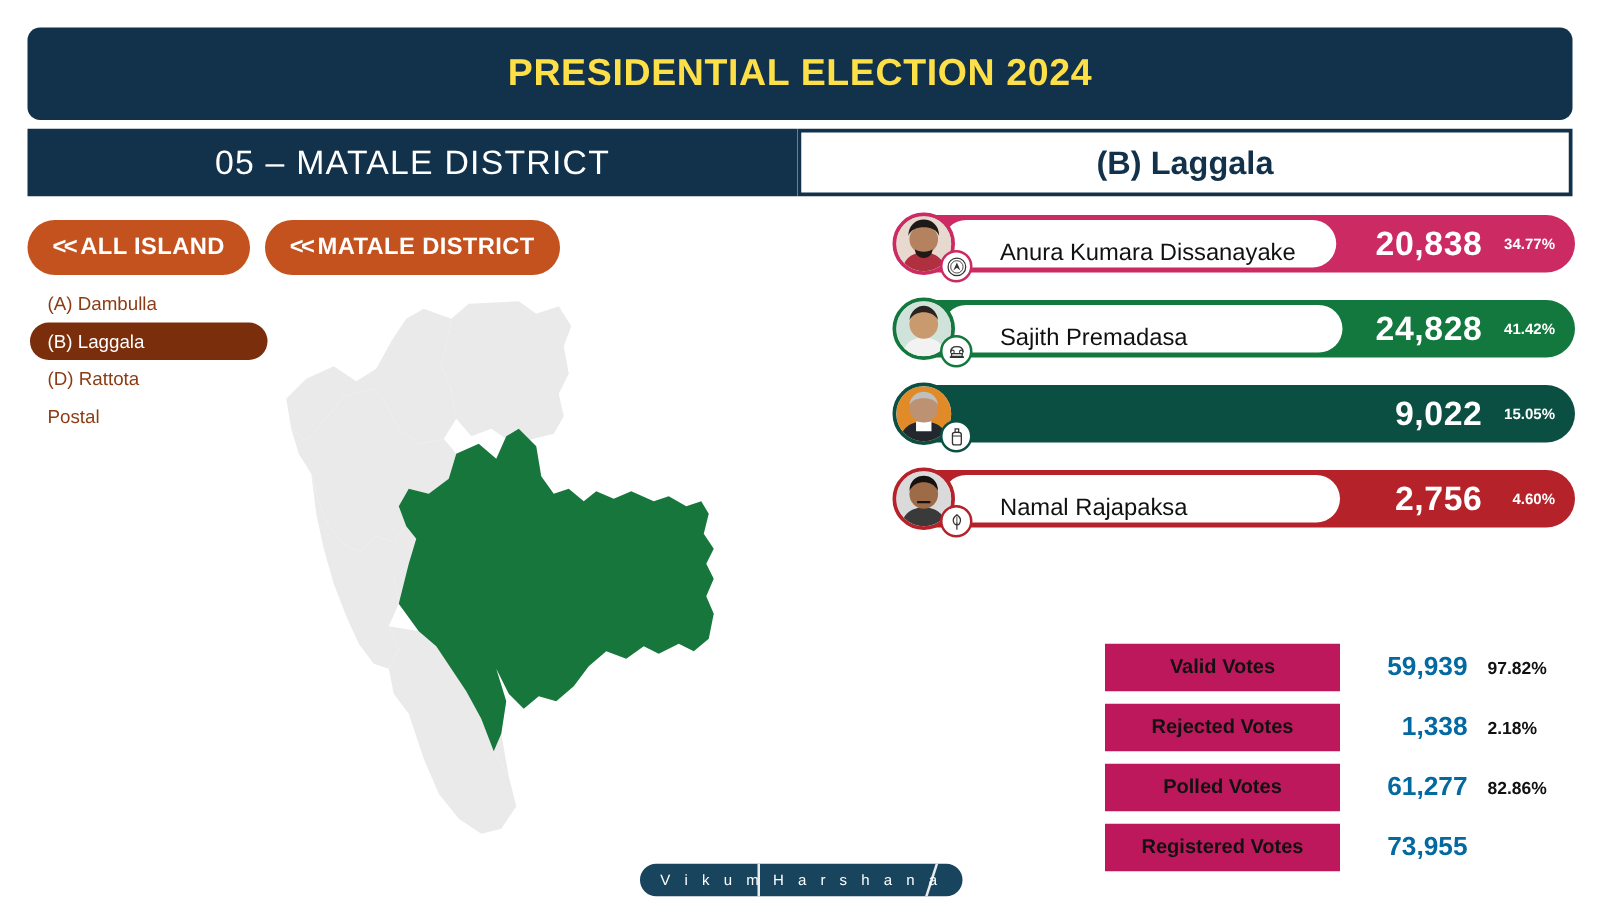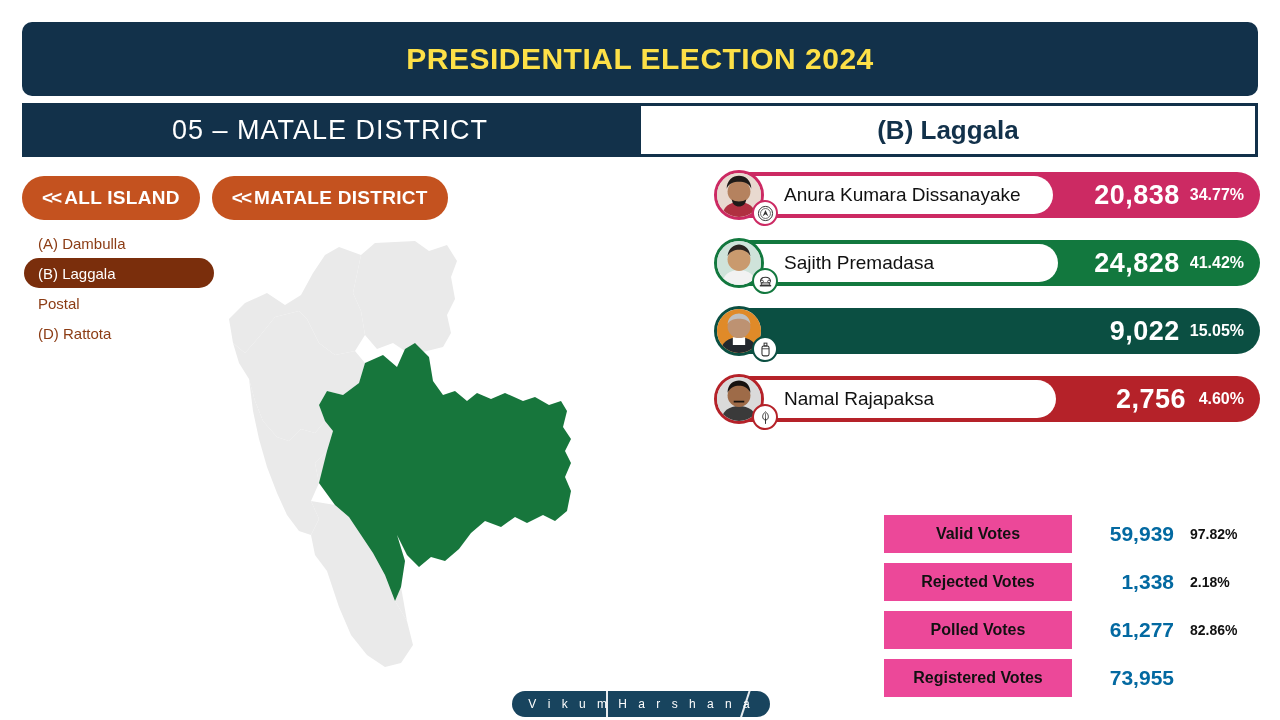--- a/index.html
+++ b/index.html
@@ -142,31 +142,31 @@
     gap: 10px;
   }
   .cand-votes {
     color: #ffffff;
     font-size: 27px;
     font-weight: bold;
     letter-spacing: 0.5px;
   }
   .cand-pct {
     color: #ffffff;
-    font-size: 16px;
+    font-size: 12px;
     font-weight: bold;
     min-width: 48px;
     text-align: right;
   }
   .name-pill {
-    position: absolute; left: 24px; top: 4px;
+    position: absolute; left: 40px; top: 4px;
     height: 38px;
     background: #ffffff;
     border-radius: 19px;
-    display: flex; align-items: center;
+    display: flex; align-items: flex-end;
     padding-left: 46px; padding-right: 16px;
     color: #111111;
     font-size: 19px;
     white-space: nowrap;
   }
   .avatar {
     position: absolute; left: 0px; top: -2px;
     width: 50px; height: 50px;
     border-radius: 50%;
     border: 3px solid #ccc;
@@ -191,21 +191,21 @@
     position: absolute; left: 884px; top: 515px;
     width: 376px;
   }
   .stat-row {
     display: flex; align-items: center;
     height: 38px;
     margin-bottom: 10px;
   }
   .stat-label {
     width: 188px; height: 38px;
-    background: #ec4899;
+    background: #be185d;
     display: flex; align-items: center; justify-content: center;
     color: #111111;
     font-size: 16px;
     font-weight: bold;
   }
   .stat-value {
     width: 110px;
     text-align: right;
     padding-right: 8px;
     color: #0369a1;
@@ -242,22 +242,22 @@
     </div>
     <div class="pill-btn">
       <span class="chev">&lt;&lt;</span>
       <span>MATALE DISTRICT</span>
     </div>
   </div>
 
   <div class="div-list">
     <div class="div-item">(A) Dambulla</div>
     <div class="div-item active">(B) Laggala</div>
+    <div class="div-item">(D) Rattota</div>
     <div class="div-item">Postal</div>
-    <div class="div-item">(D) Rattota</div>
   </div>
 
   <div class="map-wrap">
     <svg viewBox="0 0 430 490" xmlns="http://www.w3.org/2000/svg">
 
       <path d="M146 40 L160 28 L200 26 L214 36 L232 30 L242 46 L236 62 L240 84 L232 100 L236 118 L228 132 L196 140 L178 128 L162 134 L150 120 L146 96 L138 78 Z" fill="#EAEAEA"></path>
       <path d="M124 32 L146 40 L138 78 L146 96 L150 120 L140 136 L120 140 L104 128 L92 104 L84 96 L60 102 L44 122 L30 138 L18 128 L14 104 L30 88 L52 78 L70 90 L86 80 L98 58 L110 40 Z" fill="#EAEAEA"></path>
       <path d="M18 128 L30 138 L44 122 L60 102 L84 96 L92 104 L104 128 L120 140 L140 136 L150 148 L144 168 L128 180 L112 176 L104 190 L110 206 L100 218 L86 214 L74 226 L62 222 L48 206 L40 186 L34 164 L24 148 Z" fill="#EAEAEA"></path>
       <path d="M34 164 L40 186 L48 206 L62 222 L74 226 L86 214 L100 218 L110 206 L118 216 L112 236 L100 248 L104 268 L96 286 L104 304 L96 320 L84 316 L72 300 L62 278 L52 252 L44 224 L38 196 Z" fill="#EAEAEA"></path>
       <path d="M96 286 L104 304 L96 320 L100 340 L112 356 L124 392 L136 420 L152 440 L170 452 L186 448 L198 430 L192 406 L180 386 L170 360 L158 338 L146 320 L134 302 L120 290 Z" fill="#EAEAEA"></path>

